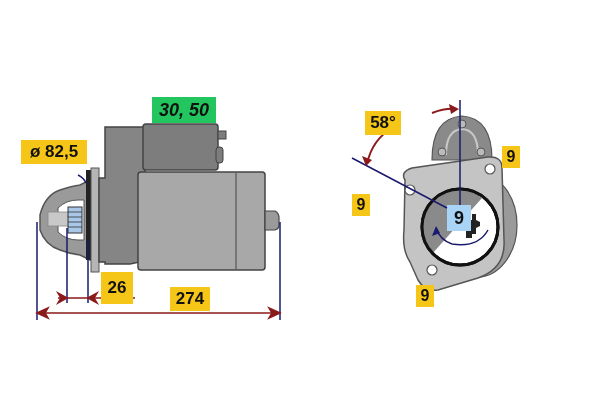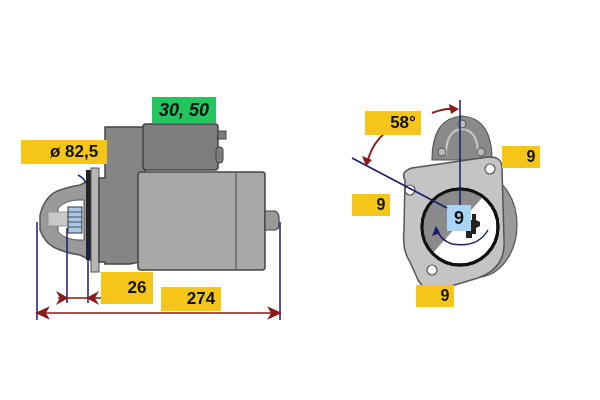--- a/index.html
+++ b/index.html
@@ -1,19 +1,19 @@
 <!DOCTYPE html>
 <html><head>
 <meta charset="utf-8">
 <style>
   html, body { margin:0; padding:0; background:#ffffff; }
   body { width:600px; height:400px; position:relative; overflow:hidden; font-family:"Liberation Sans", sans-serif; }
   svg { position:absolute; left:0; top:0; }
   .lbl { position:absolute; font-weight:bold; font-family:"Liberation Sans", sans-serif; color:#111; display:flex; align-items:center; justify-content:center; }
-  .yellow { background:#f5c518;padding-left:20px; }
+  .yellow { background:#f5c518; }
   .blue { background:#22c55e;font-style:italic; }
 </style>
 </head>
 <body>
 
 <svg width="600" height="400" viewBox="0 0 600 400">
 
   <g>
 
     <path d="M40 215 Q45 195 60 190 Q72 186 80 185 L90 180 L90 260 L80 255 Q70 254 60 250 Q45 245 40 230 Z" fill="#9a9a9a" stroke="#555" stroke-width="1.5"></path>
@@ -89,19 +89,19 @@
     <path d="M367 164 Q372 140 392 128" fill="none" stroke="#8b1a1a" stroke-width="2"></path>
     <path d="M432 113 Q445 108 456 109" fill="none" stroke="#8b1a1a" stroke-width="2"></path>
     <path d="M366 166 L362 156 L372 160 Z" fill="#8b1a1a"></path>
     <path d="M459 109 L449 104 L451 114 Z" fill="#8b1a1a"></path>
   </g>
 </svg>
 
 <div class="lbl blue" style="left:152px;top:97px;width:64px;height:26px;font-size:18px;">30, 50</div>
 <div class="lbl yellow" style="left:21px;top:140px;width:66px;height:24px;font-size:17px;">ø 82,5</div>
 <div class="lbl yellow" style="left:101px;top:272px;width:32px;height:32px;font-size:17px;">26</div>
-<div class="lbl yellow" style="left:161px;top:287px;width:40px;height:24px;font-size:17px;">274</div>
+<div class="lbl yellow" style="left:170px;top:287px;width:40px;height:24px;font-size:17px;">274</div>
 
 <div class="lbl yellow" style="left:365px;top:111px;width:36px;height:24px;font-size:17px;">58°</div>
 <div class="lbl" style="left:448px;top:206px;width:22px;height:24px;font-size:18px;">9</div>
 <div class="lbl yellow" style="left:352px;top:194px;width:18px;height:22px;font-size:16px;">9</div>
 <div class="lbl yellow" style="left:502px;top:146px;width:18px;height:22px;font-size:16px;">9</div>
 <div class="lbl yellow" style="left:416px;top:285px;width:18px;height:22px;font-size:16px;">9</div>
 
 </body></html>

